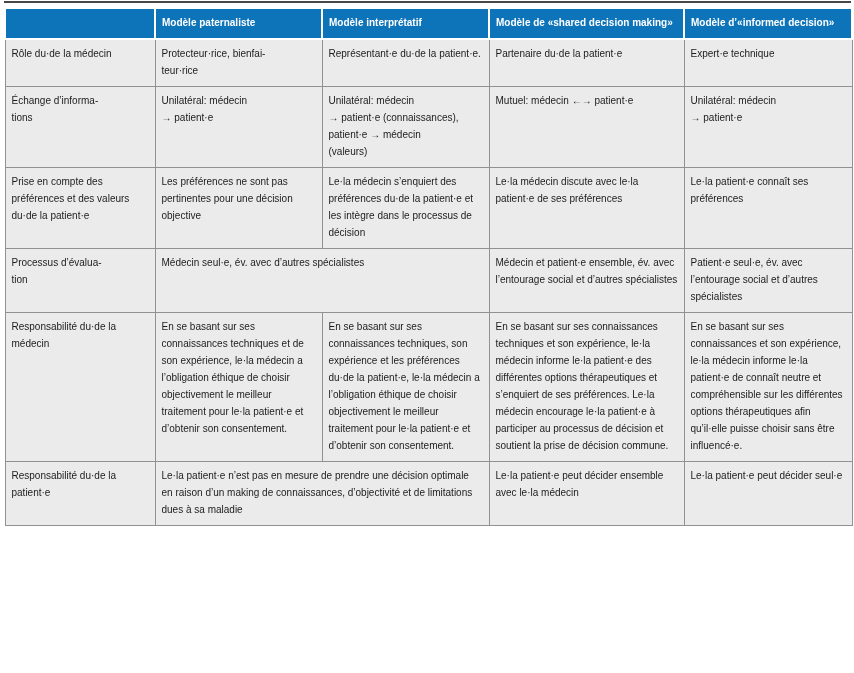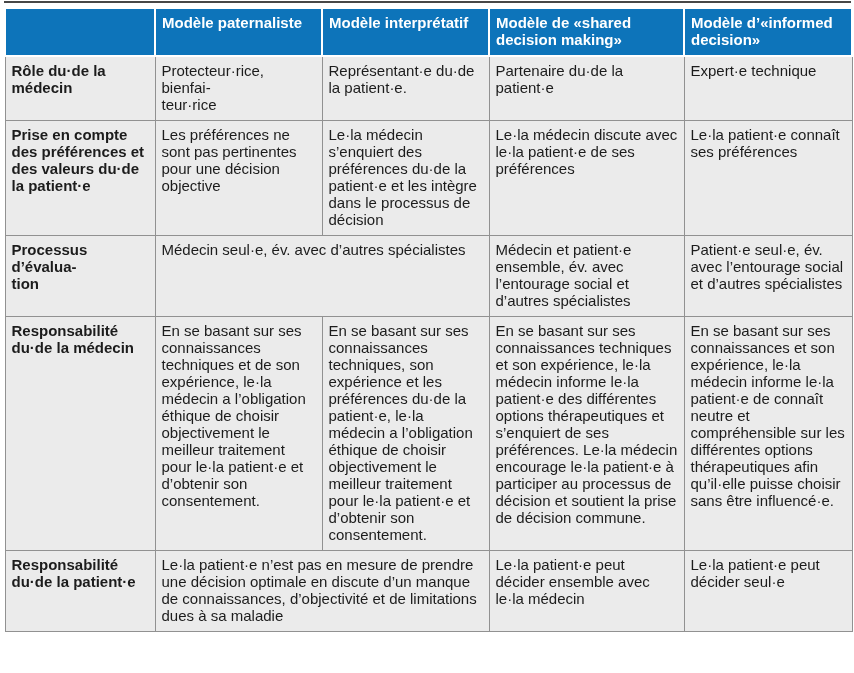--- a/index.html
+++ b/index.html
@@ -8,33 +8,33 @@
     width: 854px; min-height: 673px; box-sizing: border-box;
     padding: 1px 3px 0 4px; background: #ffffff;
   }
   .rule { height: 2px; background: #474747; width: 847px; }
   .rule-top { margin-bottom: 4px; }
   table.cmp {
     border-collapse: collapse; table-layout: fixed; width: 847px;
   }
   table.cmp th, table.cmp td {
     vertical-align: top; text-align: left;
-    font-size: 15px; line-height: 17px;
+    font-size: 10px; line-height: 17px;
     padding: 5px 6px 7px 6px;
     word-wrap: break-word; white-space: pre-line;
   }
   thead th {
     background: #0d74ba; color: #ffffff; font-weight: bold;
     border: 2px solid #ffffff;
     padding-top: 6px; padding-bottom: 8px;
   }
   tbody th, tbody td {
     background: #ebebeb; border: 1px solid #919191; color: #1c1c1c;
   }
-  tbody th { font-weight: bold; margin-left: 34px; }
+  tbody th { font-weight: normal; margin-left: 34px; }
   tbody td { font-weight: normal; }
 </style>
 </head>
 <body>
 
 <div class="page">
   <div class="rule rule-top"></div>
 
   <table class="cmp">
     <colgroup>
@@ -56,20 +56,33 @@
     <tbody>
       <tr>
         <th>Rôle du·de la médecin</th>
         <td>Protecteur·rice, bienfai-
 teur·rice</td>
         <td>Représentant·e du·de la patient·e.</td>
         <td>Partenaire du·de la patient·e</td>
         <td>Expert·e technique</td>
       </tr>
       <tr>
+        <th>Échange d’informa-
+tions</th>
+        <td>Unilatéral: médecin
+→ patient·e</td>
+        <td>Unilatéral: médecin
+→ patient·e (connaissances),
+patient·e → médecin
+(valeurs)</td>
+        <td>Mutuel: médecin ←→ patient·e</td>
+        <td>Unilatéral: médecin
+→ patient·e</td>
+      </tr>
+      <tr>
         <th>Prise en compte des préférences et des valeurs du·de la patient·e</th>
         <td>Les préférences ne sont pas pertinentes pour une décision objective</td>
         <td>Le·la médecin s’enquiert des préférences du·de la patient·e et les intègre dans le processus de décision</td>
         <td>Le·la médecin discute avec le·la patient·e de ses préférences</td>
         <td>Le·la patient·e connaît ses préférences</td>
       </tr>
       <tr>
         <th>Processus d’évalua-
 tion</th>
         <td colspan="2">Médecin seul·e, év. avec d’autres spécialistes</td>
@@ -78,20 +91,20 @@
       </tr>
       <tr>
         <th>Responsabilité du·de la médecin</th>
         <td>En se basant sur ses connaissances techniques et de son expérience, le·la médecin a l’obligation éthique de choisir objectivement le meilleur traitement pour le·la patient·e et d’obtenir son consentement.</td>
         <td>En se basant sur ses connaissances techniques, son expérience et les préférences du·de la patient·e, le·la médecin a l’obligation éthique de choisir objectivement le meilleur traitement pour le·la patient·e et d’obtenir son consentement.</td>
         <td>En se basant sur ses connaissances techniques et son expérience, le·la médecin informe le·la patient·e des différentes options thérapeutiques et s’enquiert de ses préférences. Le·la médecin encourage le·la patient·e à participer au processus de décision et soutient la prise de décision commune.</td>
         <td>En se basant sur ses connaissances et son expérience, le·la médecin informe le·la patient·e de connaît neutre et compréhensible sur les différentes options thérapeutiques afin qu’il·elle puisse choisir sans être influencé·e.</td>
       </tr>
       <tr>
         <th>Responsabilité du·de la patient·e</th>
-        <td colspan="2">Le·la patient·e n’est pas en mesure de prendre une décision optimale en discute d’un manque de connaissances, d’objectivité et de limitations dues à sa maladie</td>
+        <td colspan="2">Le·la patient·e n’est pas en mesure de prendre une décision optimale en raison d’un making de connaissances, d’objectivité et de limitations dues à sa maladie</td>
         <td>Le·la patient·e peut décider ensemble avec le·la médecin</td>
         <td>Le·la patient·e peut décider seul·e</td>
       </tr>
     </tbody>
   </table>
 
 </div>
 
 </body></html>

